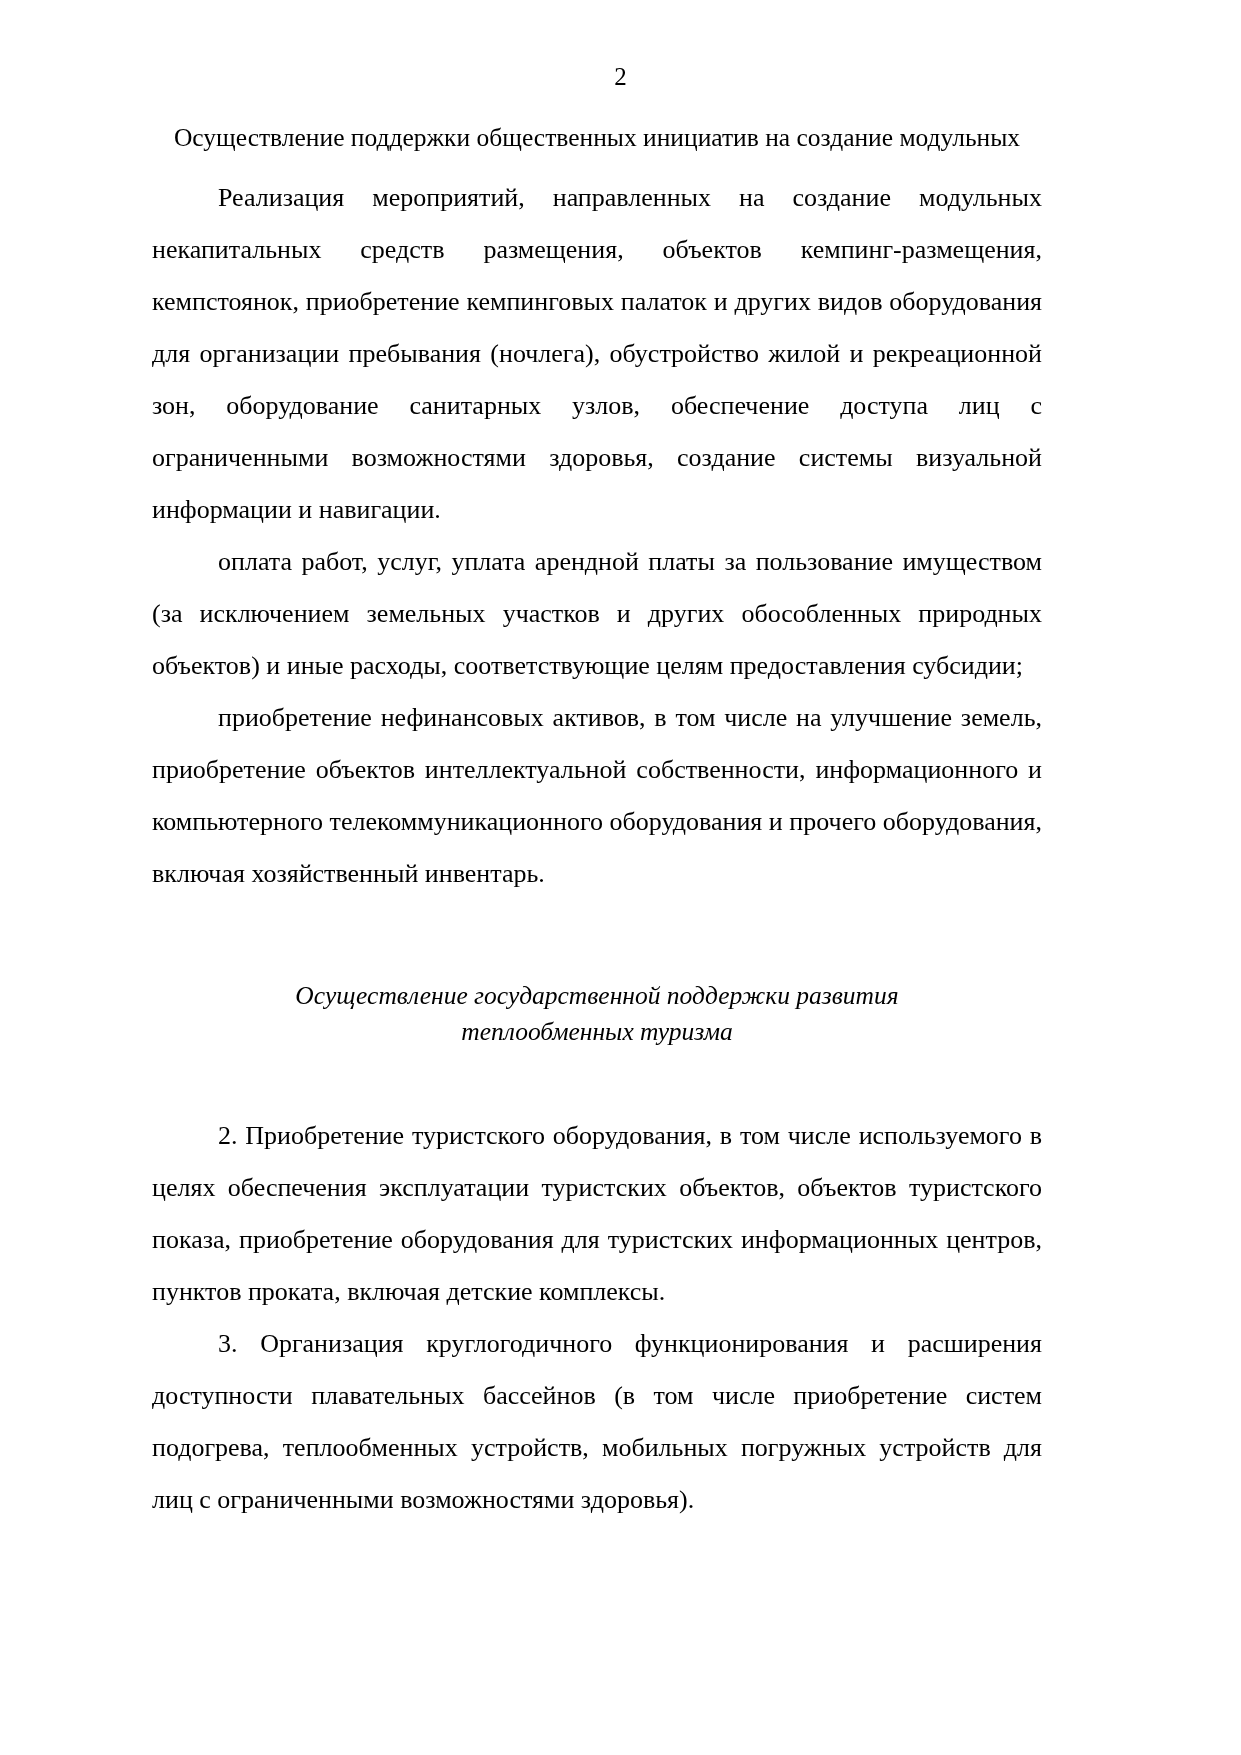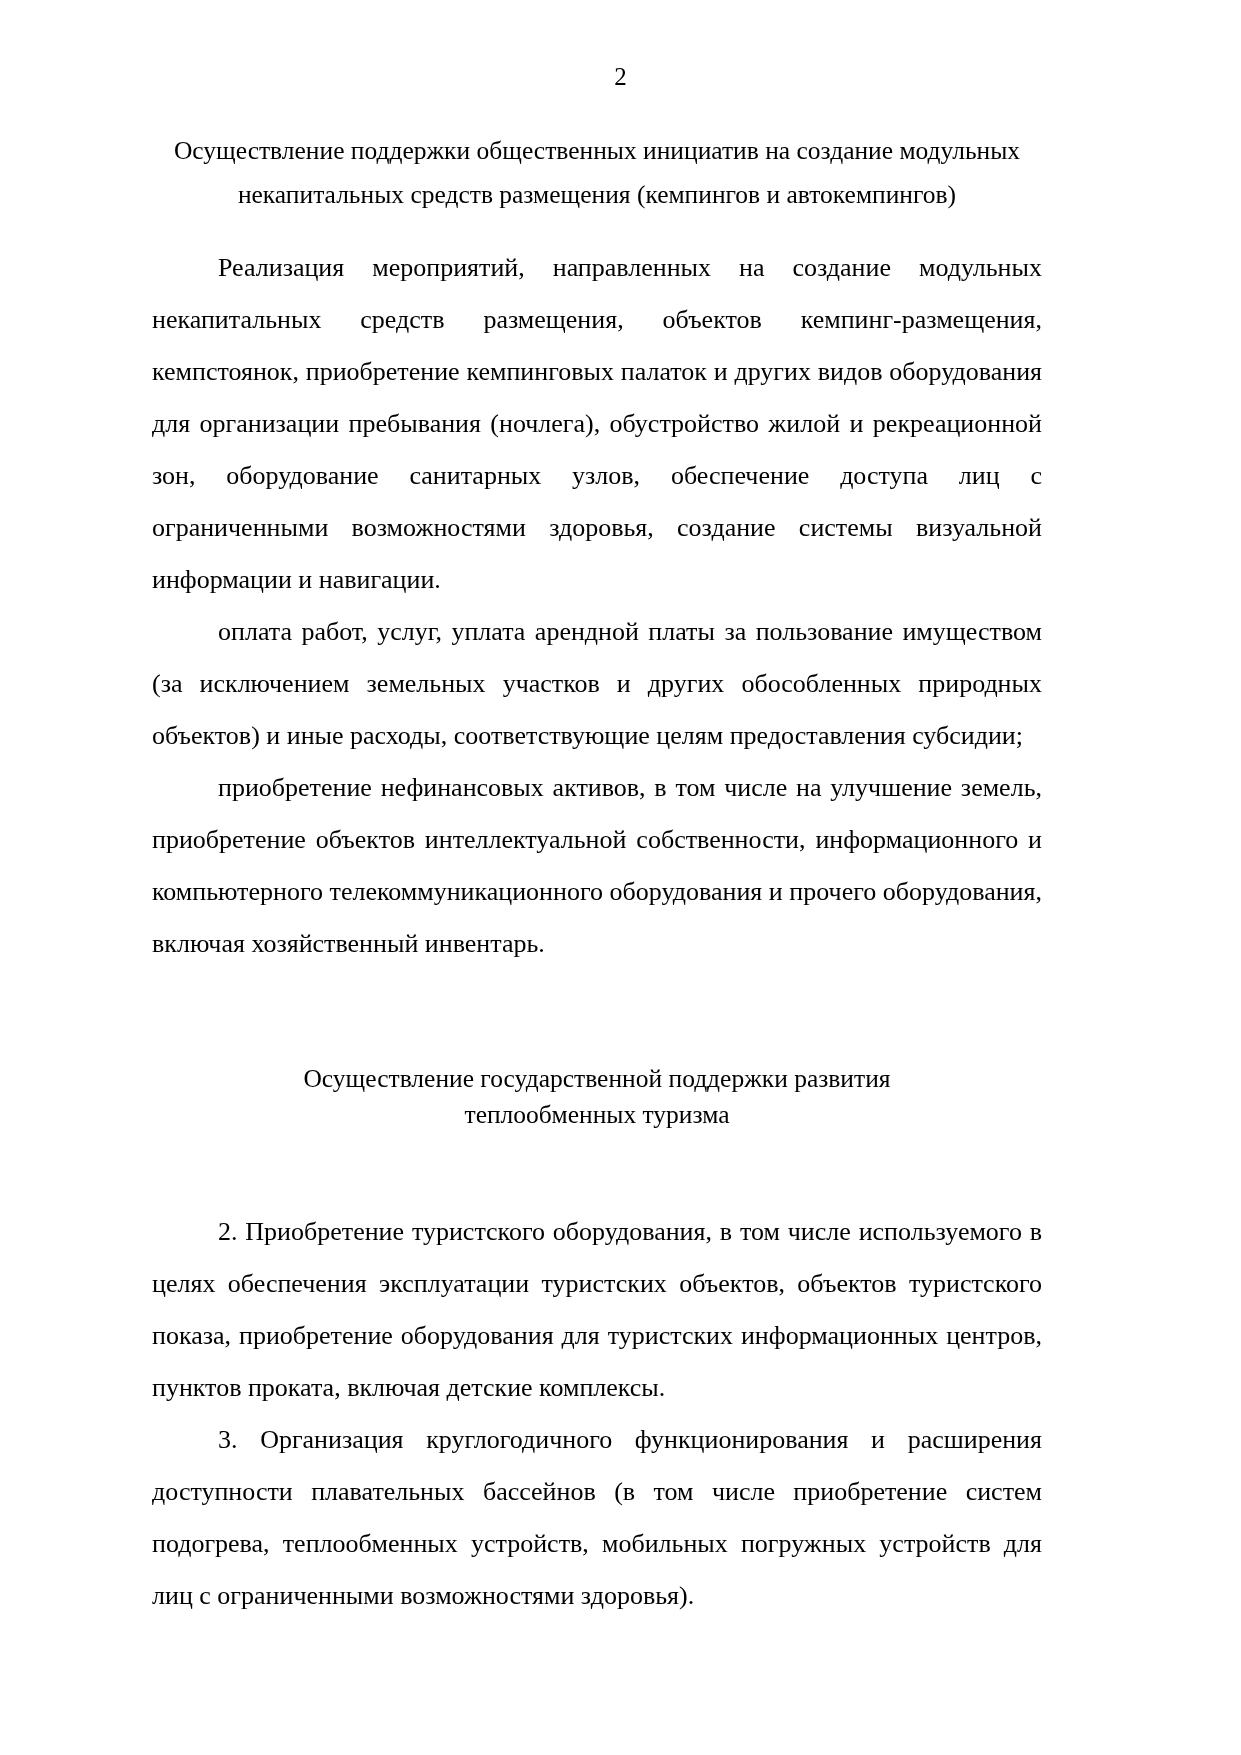--- a/index.html
+++ b/index.html
@@ -35,24 +35,25 @@
   .content {
     position: absolute;
     left: 152px;
     top: 112px;
     width: 890px;
   }
   .heading-block {
     text-align: center;
     font-size: 25.5px;
     line-height: 44px;
-    margin: 17px;
+    margin: 4px;
   }
   .heading-block.tight {
     line-height: 36px;
+    font-style: italic;
   }
   .heading-line {
     display: block;
   }
   p.body-par {
     margin: 0;
     text-align: justify;
     text-justify: inter-word;
     font-size: 26px;
     line-height: 52px;
@@ -67,21 +68,20 @@
 <body>
 
 <div class="page">
 
   <div class="page-number">2</div>
 
   <div class="content">
 
     <div class="heading-block">
       <span class="heading-line">Осуществление поддержки общественных инициатив на создание модульных</span>
-      <span class="heading-line">некапитальных средств размещения (кемпингов и автокемпингов)</span>
     </div>
 
     <div class="spacer-sm"></div>
 
     <p class="body-par">Реализация мероприятий, направленных на создание модульных некапитальных средств размещения, объектов кемпинг-размещения, кемпстоянок, приобретение кемпинговых палаток и других видов оборудования для организации  пребывания (ночлега), обустройство жилой и рекреационной зон, оборудование санитарных узлов, обеспечение доступа лиц с ограниченными возможностями здоровья, создание системы визуальной информации и навигации.</p>
 
 
     <p class="body-par">оплата работ, услуг, уплата арендной платы за пользование имуществом (за исключением земельных участков и других обособленных природных объектов) и иные расходы, соответствующие целям предоставления субсидии;</p>
 
     <p class="body-par">приобретение нефинансовых активов, в том числе на улучшение земель, приобретение объектов интеллектуальной собственности, информационного и компьютерного телекоммуникационного оборудования и прочего оборудования, включая хозяйственный инвентарь.</p>

